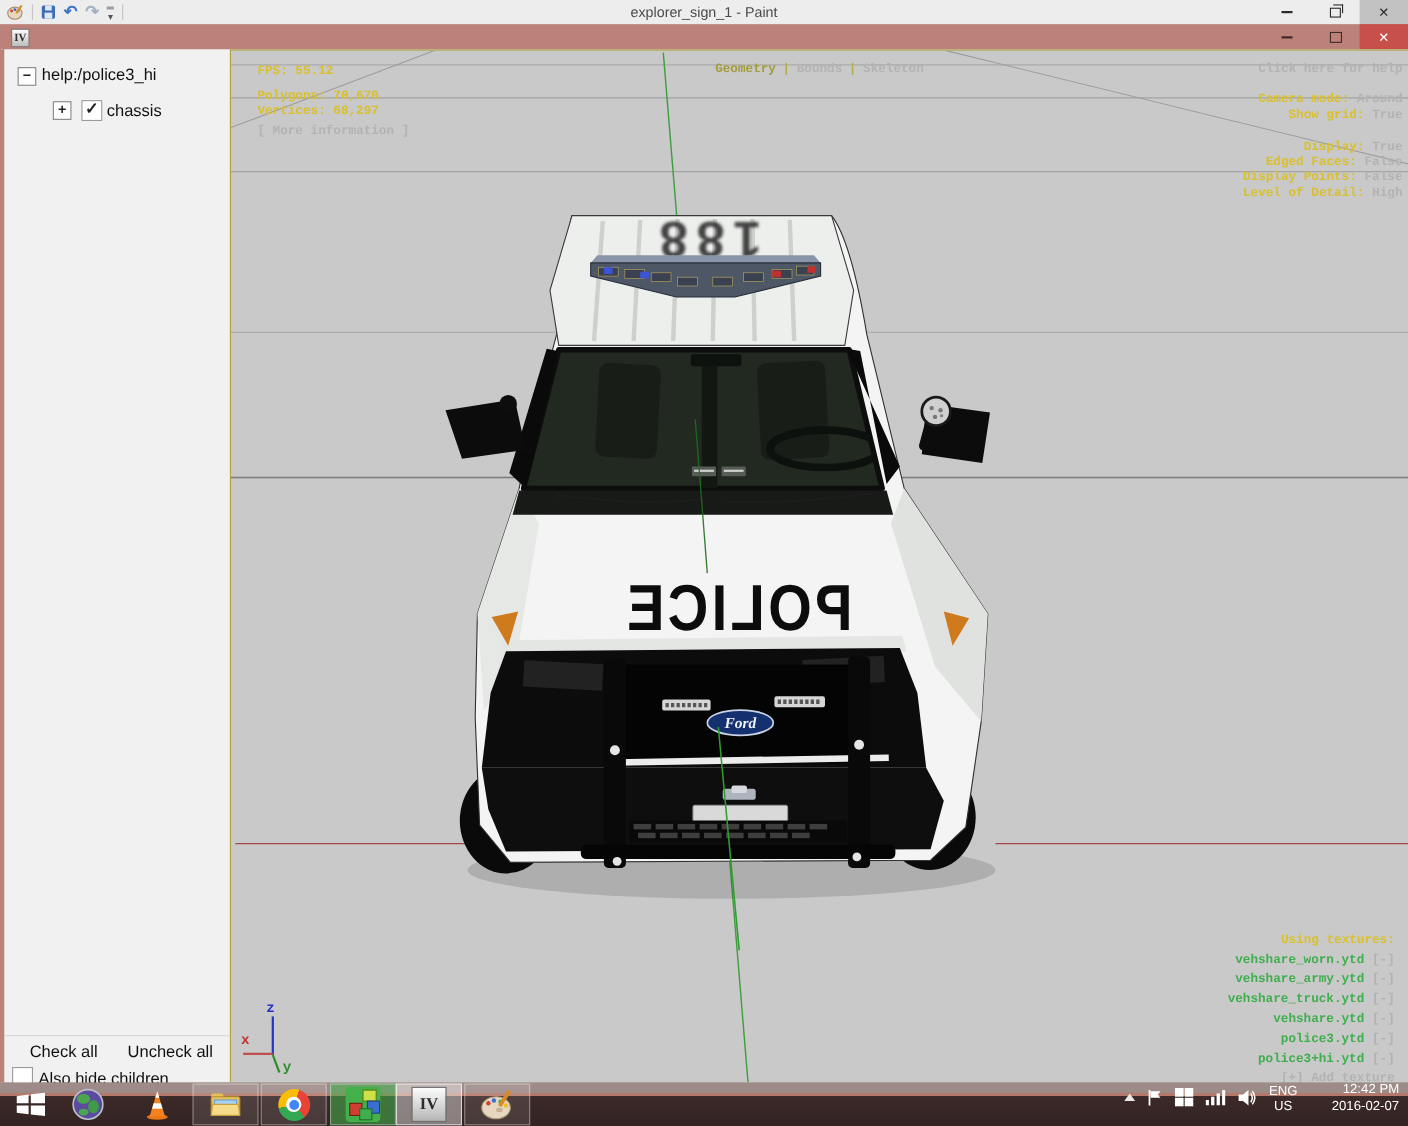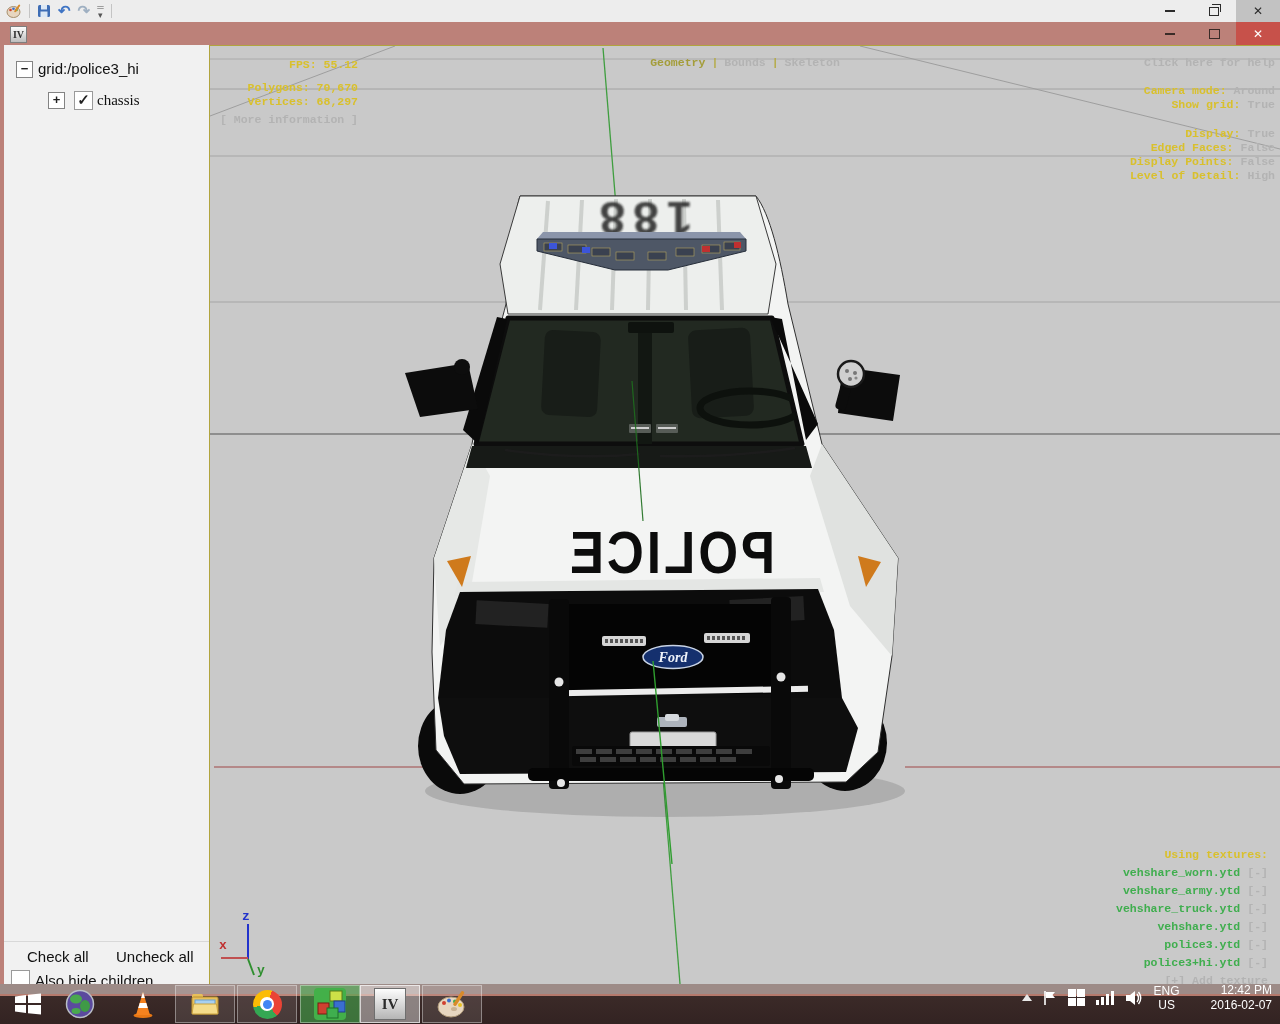--- a/index.html
+++ b/index.html
@@ -47,21 +47,21 @@
   .sb-btn{position:absolute;font-size:15px;color:#111;cursor:default;}
 
   
   #viewport{position:absolute;left:210px;top:0;right:0;bottom:0;background:#c9c9c9;border-top:1px solid #b1a43e;}
   .mono{font-family:"Liberation Mono","DejaVu Sans Mono",monospace;font-weight:bold;font-size:11.5px;}
   .yl{color:#d9c02c;}
   .gv{color:#b3b3b3;margin-left:7px;}
   .gray{color:#b3b3b3;}
   .green{color:#3fae4e;}
 
-  #stats{position:absolute;left:0;top:12px;width:148px;text-align:right;line-height:14px;}
+  #stats{position:absolute;left:0;top:12px;width:148px;line-height:14px;padding-left:24px;}
   #stats .gap1{height:9px;} #stats .gap2{height:4px;}
 
   #tabs{position:absolute;left:0;right:0;top:10px;text-align:center;line-height:13px;}
   #tabs .sep{color:#b5ac4a;margin:0 6px;}
   #tabs .active{color:#a49d3a;text-align:center;}
   #tabs .inactive{color:#b3b3b3;}
 
   #helpblock{position:absolute;right:5px;top:10px;text-align:right;line-height:14px;}
   #helpblock .hgap{height:14px;}
   #helpblock .hgap2{height:15px;}
@@ -104,20 +104,21 @@
       <svg width="14" height="14" viewBox="0 0 14 14">
         <rect x="1" y="1" width="12" height="12" rx="1.5" fill="#3e6db5"></rect>
         <rect x="4" y="1" width="6" height="4.5" fill="#dce8f5"></rect>
         <rect x="3.5" y="7.5" width="7" height="5.5" fill="#dce8f5"></rect>
       </svg>
       <span class="qundo">↶</span>
       <span class="qredo">↷</span>
       <span class="qdrop">═<br>▾</span>
       <span class="qsep"></span>
     </div>
+    <div id="paint-title">explorer_sign_1 - Paint</div>
     <div class="winctl">
       <div class="wbtn">
           <span class="minglyph"></span>
         </div>
       <div class="wbtn">
           <span class="restglyph"></span>
         </div>
       <div class="wbtn graybg">
           <span class="xglyph">✕</span>
         </div>
@@ -137,24 +138,24 @@
           <span class="xwhite">✕</span>
         </div>
     </div>
   </div>
 
   <div id="ovbody">
     <div id="ov-lborder"></div>
 
     <div id="sidebar">
       <div class="expander" style="left:12px;top:16px;">−</div>
-      <div class="treelabel" style="left:34px;top:15px;">grid:/police3_hi</div>
+      <div class="treelabel" style="left:34px;top:15px;">help:/police3_hi</div>
       <div class="expander" style="left:44px;top:47px;">+</div>
       <div class="cbx" style="left:70px;top:46px;">✓</div>
-      <div class="treelabel" style="left:93px;top:47px;font-family:Liberation Serif, serif;">chassis</div>
+      <div class="treelabel" style="left:93px;top:47px;">chassis</div>
 
       <div style="position:absolute;left:0;top:896px;width:205px;border-top:1px solid #d8d8d8;"></div>
       <div class="sb-btn" style="left:23px;top:903px;">Check all</div>
       <div class="sb-btn" style="left:112px;top:903px;">Uncheck all</div>
       <div class="cbx" style="left:7px;top:925px;color:transparent;"></div>
       <div class="sb-btn" style="left:31px;top:927px;">Also hide children</div>
     </div>
     <div id="sb-yellow"></div>
 
     <div id="viewport">

